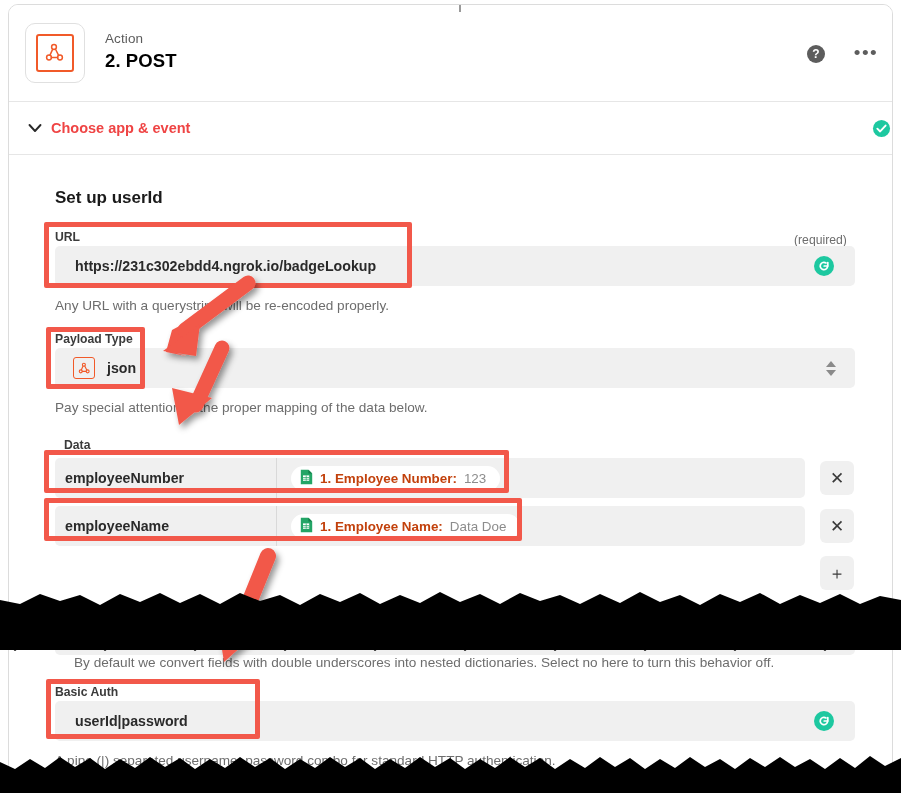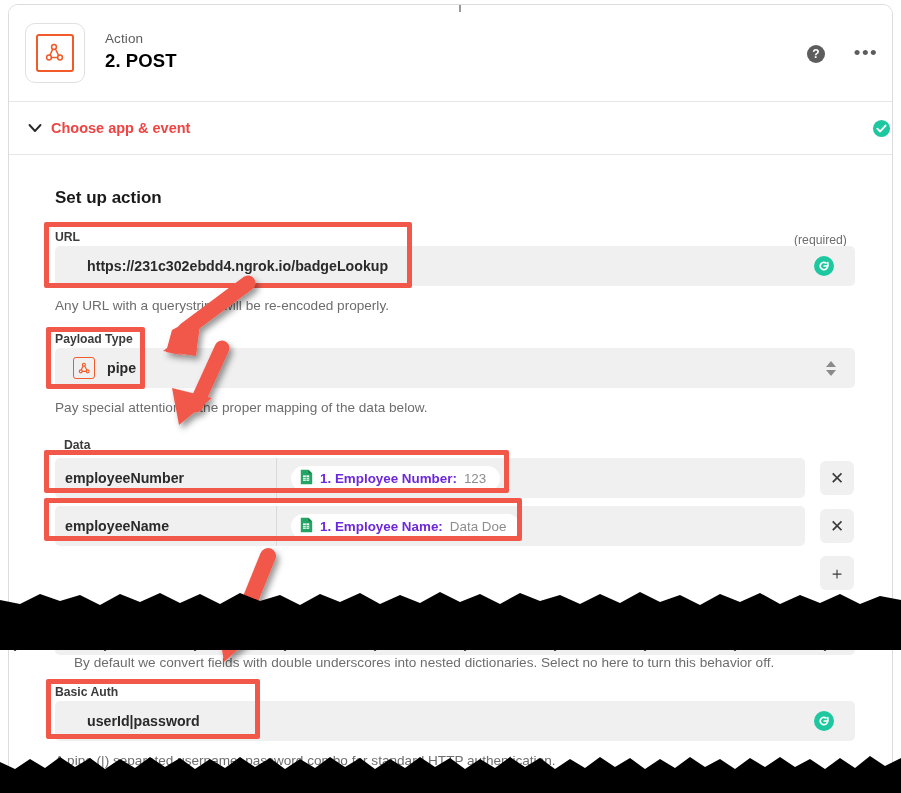--- a/index.html
+++ b/index.html
@@ -160,21 +160,21 @@
     border-radius: 5px;
     height: 40px;
     display: flex;
     align-items: center;
     position: relative;
   }
   .field-value {
     font-size: 14.2px;
     color: #2a2a2a;
     font-weight: bold;
-    padding-left: 32px;
+    padding-left: 20px;
   }
   .helper-text {
     font-size: 13.6px;
     color: #6d6d6d;
   }
   .required-tag {
     position: absolute;
     font-size: 12.2px;
     color: #6d6d6d;
   }
@@ -243,21 +243,21 @@
     display: inline-flex;
     align-items: center;
     gap: 7px;
     background: #ffffff;
     border-radius: 13px;
     padding: 3px 14px 3px 9px;
     height: 25px;
     font-size: 13.4px;
     white-space: nowrap;
   }
-  .token-label { font-weight: bold; color: #6d28d9; }
+  .token-label { font-weight: bold; color: #c2410c; }
   .token-sample { color: #8c8c8c; font-weight: normal; }
 
   .sq-btn {
     position: absolute;
     width: 34px; height: 34px;
     background: #f0f0f0;
     border-radius: 6px;
     display: flex; align-items: center; justify-content: center;
     color: #3a3a3a;
     font-size: 17px;
@@ -327,21 +327,21 @@
       <div class="check-badge">
         <svg width="19" height="19" viewBox="0 0 20 20">
           <circle cx="10" cy="10" r="9" fill="#1DC8A0"></circle>
           <path d="M5.6 10.2 L8.6 13.1 L14.3 6.9" fill="none" stroke="#fff" stroke-width="2" stroke-linecap="round" stroke-linejoin="round"></path>
         </svg>
       </div>
     </div>
 
     <div class="body-area">
 
-      <div class="setup-title">Set up action</div>
+      <div class="setup-title">Set up userId</div>
 
       <div class="required-tag" style="left:785px; top:78px;">(required)</div>
       <div class="field-wrap" style="left:46px; top:75px; width:800px;">
         <span class="field-label">URL</span>
         <div class="field-box">
           <span class="field-value">https://231c302ebdd4.ngrok.io/badgeLookup</span>
           <span class="refresh-ico">
             <svg width="22" height="22" viewBox="0 0 22 22">
               <circle cx="11" cy="11" r="10" fill="#1DC8A0"></circle>
               <path d="M14.6 11 a3.7 3.7 0 1 1 -1.6 -3.05" fill="none" stroke="#fff" stroke-width="1.7" stroke-linecap="round"></path>
@@ -358,21 +358,21 @@
           <span class="mini-hook">
             <svg width="15" height="15" viewBox="0 0 24 24" fill="none" stroke="#F15A29" stroke-width="1.8" stroke-linecap="round">
               <circle cx="11" cy="6" r="2.4"></circle>
               <circle cx="6" cy="16.5" r="2.4"></circle>
               <circle cx="17" cy="16.5" r="2.4"></circle>
               <path d="M9.7 8.1 L7.0 14.1"></path>
               <path d="M12.4 8.0 L15.6 14.3"></path>
               <path d="M8.4 16.5 L14.6 16.5"></path>
             </svg>
           </span>
-          <span class="field-value" style="padding-left:12px;">pipe</span>
+          <span class="field-value" style="padding-left:12px;">json</span>
           <span class="stepper">
             <span class="tri-up"></span>
               <span class="tri-dn"></span>
           </span>
         </div>
       </div>
       <div class="helper-text" style="position:absolute; left:46px; top:245px;">Pay special attention to the proper mapping of the data below.</div>
 
       <div style="position:absolute; left:55px; top:283px;">
         <span class="field-label">Data</span>

